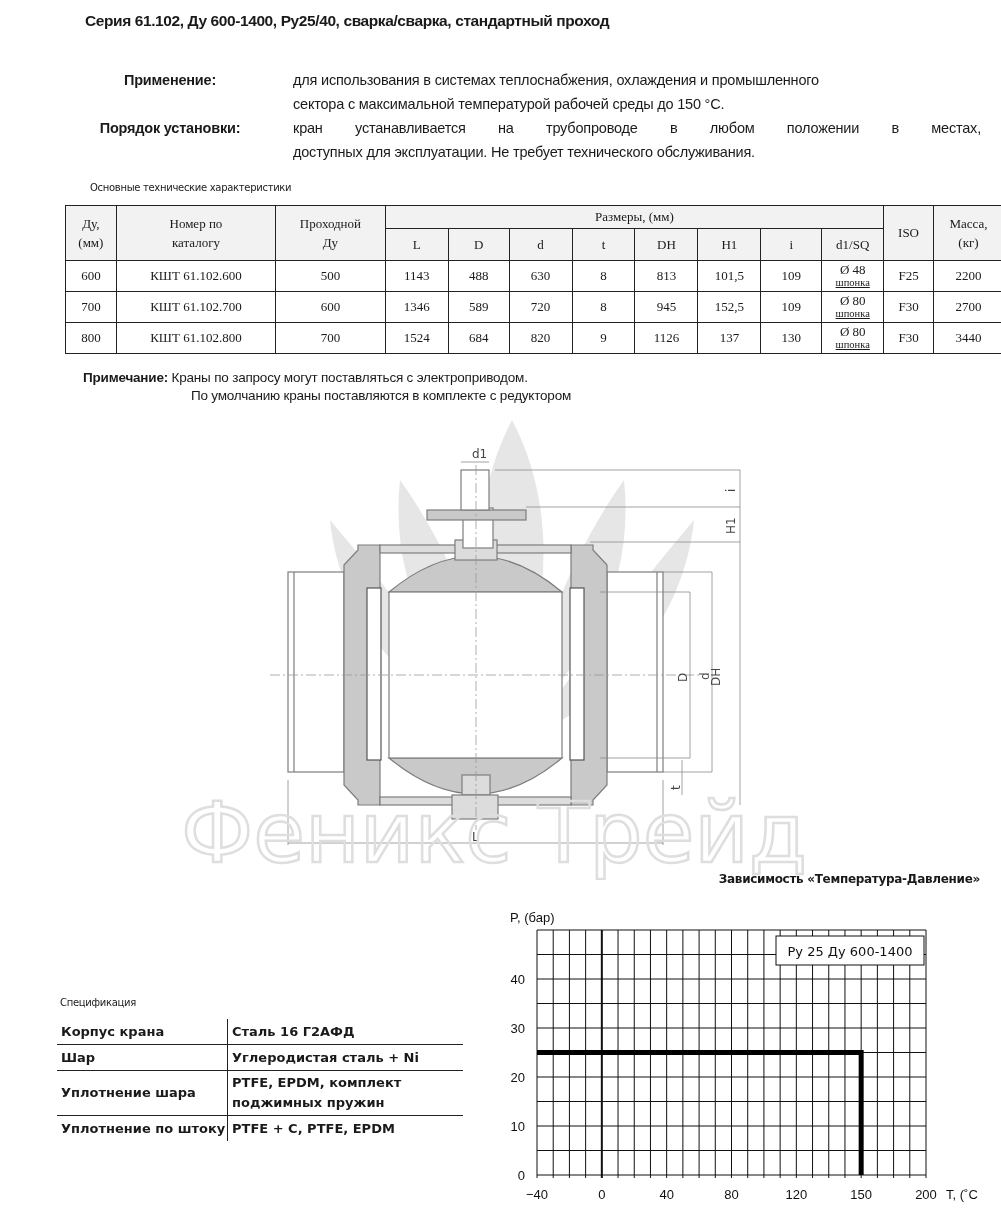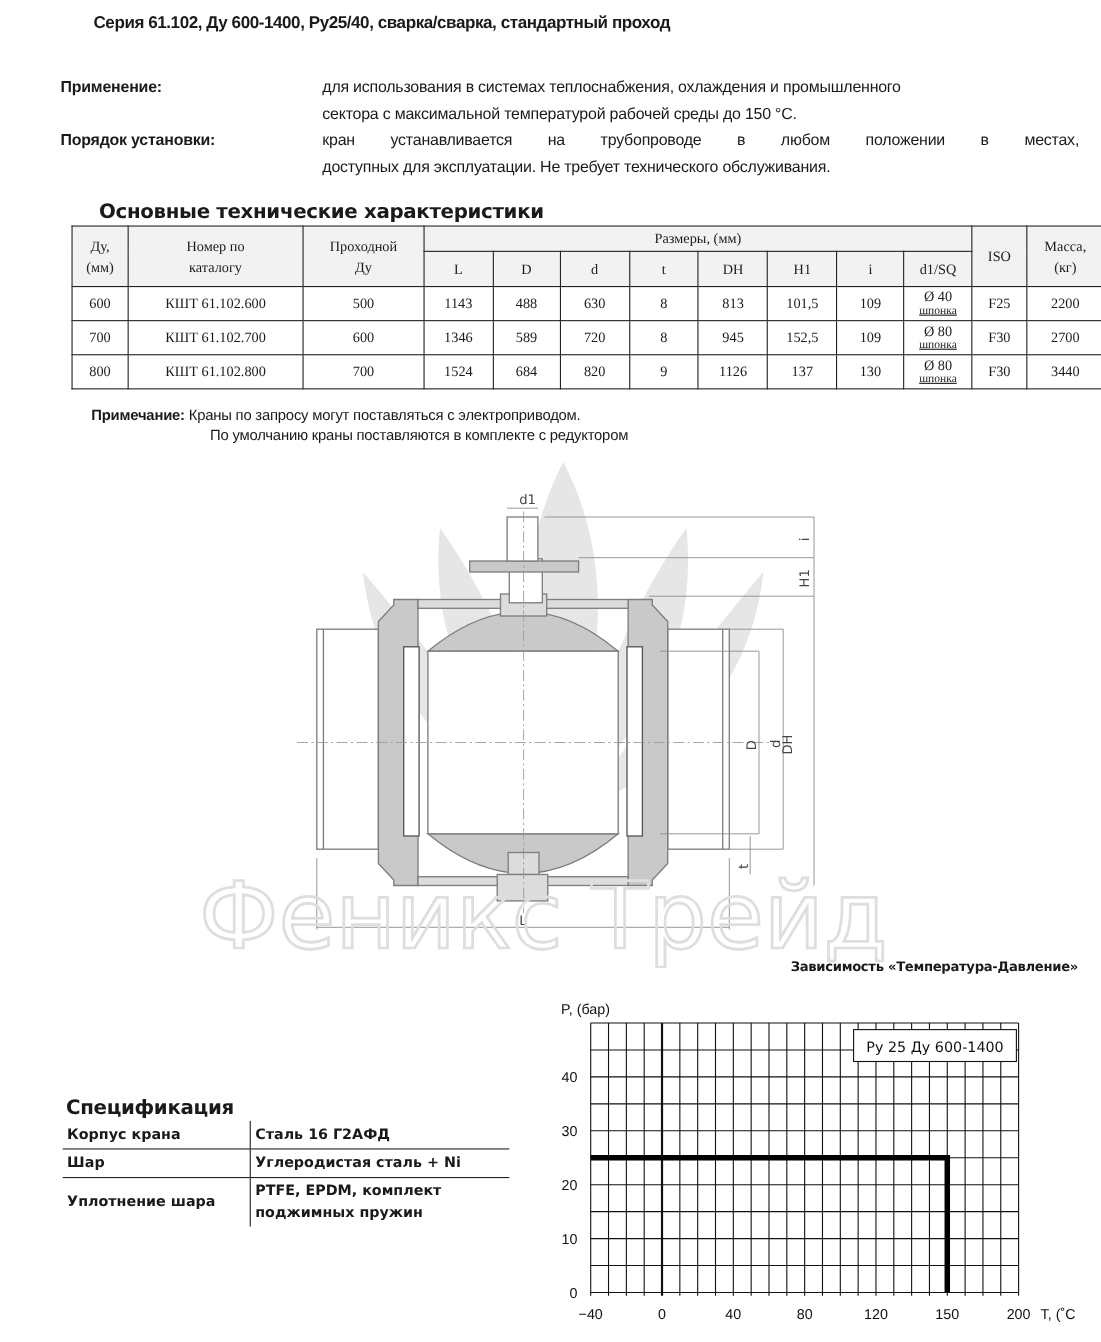--- a/index.html
+++ b/index.html
@@ -1,26 +1,26 @@
 <!DOCTYPE html>
 <html><head>
 <meta charset="utf-8">
 <style>
   html, body { margin: 0; padding: 0; background: #ffffff; }
   body { width: 1001px; height: 1220px; position: relative; overflow: hidden;
          font-family: "DejaVu Sans", "Liberation Sans", sans-serif; color: #1a1a1a; }
   .abs { position: absolute; margin-left: 28px; }
   .title { left: 57px; top: 12px; font-size: 15.5px; font-weight: bold; letter-spacing: -0.4px;
            font-family: "Liberation Sans", sans-serif; }
-  .info-label { position: absolute; width: 230px; left: 55px; text-align: left; font-weight: bold;
+  .info-label { position: absolute; width: 230px; left: 55px; text-align: center; font-weight: bold;
                 font-size: 14.5px; font-family: "Liberation Sans", sans-serif; letter-spacing: -0.2px; }
   .info-text { position: absolute; left: 293px; font-size: 14.5px; font-family: Liberation Sans, sans-serif;
                letter-spacing: -0.2px; }
   .info-text.justify { width: 688px; text-align: justify; text-align-last: justify; }
-  .section-h { font-weight: bold; font-size: 18px; font-family: "DejaVu Sans", sans-serif; letter-spacing: -0.3px; }
+  .section-h { font-weight: normal; font-size: 10px; font-family: "DejaVu Sans", sans-serif; letter-spacing: -0.3px; }
 
   
   table.tech { position: absolute; left: 65px; top: 205px; width: 939px; border-collapse: collapse;
                font-family: Liberation Serif, serif; font-size: 13px; }
   table.tech td, table.tech th { border: 1px solid #222; text-align: center; padding: 0; font-weight: normal; }
   table.tech thead th { background: #f2f2f2; }
   table.tech thead tr.r1 th { height: 22px; }
   table.tech thead tr.r2 th { height: 31px; }
   table.tech tbody td { height: 30px; }
   table.tech .dual { line-height: 13px; font-size: 13px; }
@@ -116,21 +116,21 @@
         <td>600</td>
         <td>КШТ 61.102.600</td>
         <td>500</td>
         <td>1143</td>
         <td>488</td>
         <td>630</td>
         <td>8</td>
         <td>813</td>
         <td>101,5</td>
         <td>109</td>
-        <td class="dual"><span>Ø 40</span><span class="sub">шпонка</span></td>
+        <td class="dual"><span>Ø 48</span><span class="sub">шпонка</span></td>
         <td>F25</td>
         <td>2200</td>
       </tr>
       <tr>
         <td>700</td>
         <td>КШТ 61.102.700</td>
         <td>600</td>
         <td>1346</td>
         <td>589</td>
         <td>720</td>
@@ -314,14 +314,18 @@
         <td><span>Сталь 16 Г2АФД</span></td>
       </tr>
       <tr class="one">
         <td class="k">Шар</td>
         <td><span>Углеродистая сталь + Ni</span></td>
       </tr>
       <tr class="two">
         <td class="k">Уплотнение шара</td>
         <td><span>PTFE, EPDM, комплект</span><br><span>поджимных пружин</span></td>
       </tr>
+      <tr class="one">
+        <td class="k">Уплотнение по штоку</td>
+        <td><span>PTFE + C, PTFE, EPDM</span></td>
+      </tr>
     </tbody>
 </table>
 
 </body></html>

